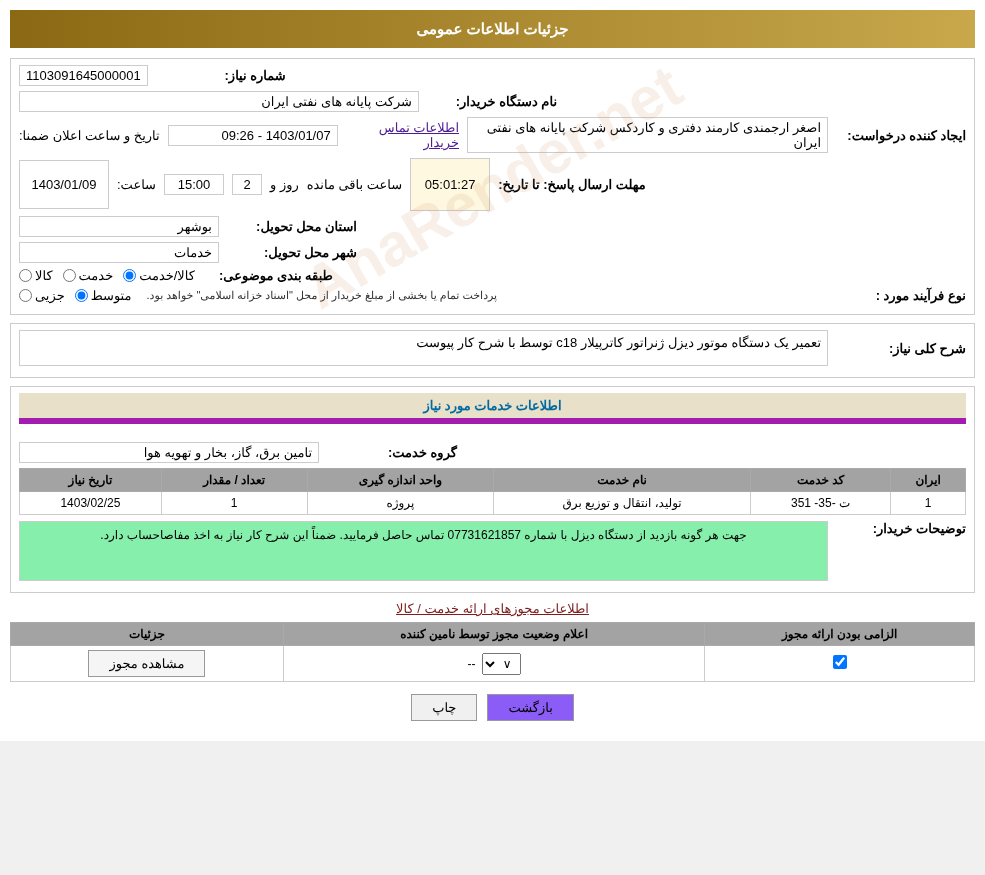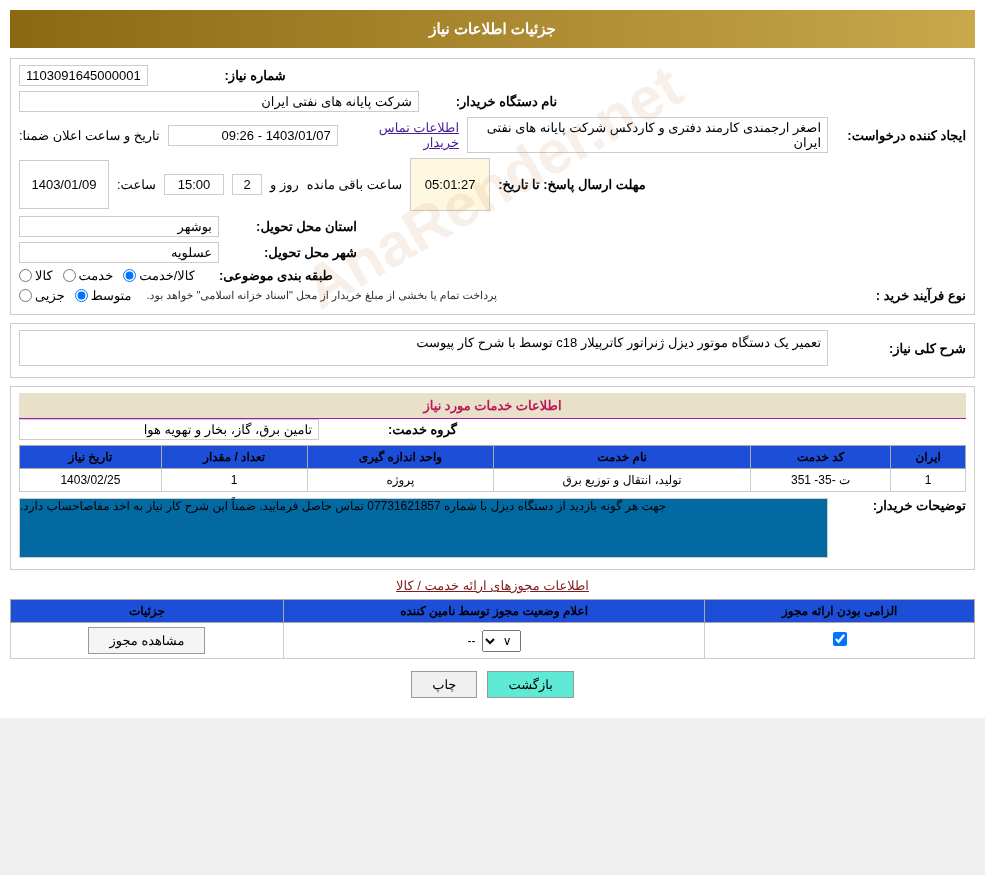--- a/index.html
+++ b/index.html
@@ -55,35 +55,35 @@
     .value-box-narrow {
       min-width: 100px;
     }
     .link-text {
       color: #4c1d95;
       cursor: pointer;
       text-decoration: underline;
     }
     .sub-section-title {
       background: #e8e0c8;
-      color: #be185d;
+      color: #0369a1;
       text-align: center;
       padding: 5px 0;
       font-size: 13px;
       font-weight: bold;
-      margin-bottom: 0;
-      border-bottom: 1px solid #a21caf;
+      margin-bottom: 18px;
+      border-bottom: 6px solid #a21caf;
     }
     .table-standard {
       width: 100%;
       border-collapse: collapse;
       margin-bottom: 6px;
     }
     .table-standard th {
-      background: #1d4ed8;
+      background: #a3a3a3;
       border: 1px solid #aaa;
       padding: 4px 6px;
       text-align: center;
       font-size: 12px;
     }
     .table-standard td {
       border: 1px solid #ccc;
       padding: 4px 6px;
       text-align: center;
       font-size: 12px;
@@ -94,23 +94,24 @@
       gap: 10px;
       justify-content: flex-end;
     }
     .radio-item {
       display: flex;
       align-items: center;
       gap: 3px;
     }
     .note-box {
       border: 1px solid #ccc;
+      padding: 6px;
       min-height: 60px;
-      text-align: left;
-      background: #0369a1;
+      text-align: center;
+      background: #86efac;
       font-size: 12px;
     }
     .buyer-notes-row {
       display: flex;
       align-items: flex-start;
       margin-bottom: 5px;
       justify-content: flex-end;
     }
     .bottom-buttons {
       display: flex;
@@ -124,21 +125,21 @@
       border: 1px solid #999;
       background: #f5f5f5;
       cursor: pointer;
       font-size: 13px;
       font-family: Tahoma, Arial, sans-serif;
     }
     .btn-print {
       background: #f0f0f0;
     }
     .btn-back {
-      background: #5eead4;
+      background: #8b5cf6;
     }
     .watermark-area {
       position: relative;
       overflow: hidden;
     }
     .watermark {
       position: absolute;
       top: 50%;
       left: 50%;
       transform: translate(-50%, -50%) rotate(-30deg);
@@ -176,21 +177,21 @@
     input[type="checkbox"] {
       width: 14px;
       height: 14px;
     }
   </style>
 </head>
 <body>
 
 <div class="page-wrapper">
 
-  <div class="header-bar">جزئیات اطلاعات نیاز</div>
+  <div class="header-bar">جزئیات اطلاعات عمومی</div>
 
   <div class="section watermark-area">
     <div class="watermark">AnaRender.net</div>
 
     <div class="info-row">
       <span class="label">شماره نیاز:</span>
       <div class="value-box value-box-narrow">1103091645000001</div>
     </div>
 
     <div class="info-row">
@@ -221,21 +222,21 @@
       </div>
     </div>
 
     <div class="info-row">
       <span class="label">استان محل تحویل:</span>
       <div class="value-box" style="min-width:200px;">بوشهر</div>
     </div>
 
     <div class="info-row">
       <span class="label">شهر محل تحویل:</span>
-      <div class="value-box" style="min-width:200px;">عسلویه</div>
+      <div class="value-box" style="min-width:200px;">خدمات</div>
     </div>
 
     <div class="info-row">
       <span class="label">طبقه بندی موضوعی:</span>
       <div class="radio-group">
         <div class="radio-item">
           <span>کالا/خدمت</span>
           <input type="radio" name="category" checked="" style="">
         </div>
         <div class="radio-item">
@@ -243,21 +244,21 @@
           <input type="radio" name="category" style="">
         </div>
         <div class="radio-item">
           <span>کالا</span>
           <input type="radio" name="category" style="">
         </div>
       </div>
     </div>
 
     <div class="type-row">
-      <span class="label">نوع فرآیند خرید :</span>
+      <span class="label">نوع فرآیند مورد :</span>
       <div style="display:flex; align-items:center; gap:15px; flex:1; justify-content:flex-end;">
         <span class="process-note">پرداخت تمام یا بخشی از مبلغ خریدار از محل "اسناد خزانه اسلامی" خواهد بود.</span>
         <div class="radio-group">
           <div class="radio-item">
             <span>متوسط</span>
             <input type="radio" name="process" checked="" style="">
           </div>
           <div class="radio-item">
             <span>جزیی</span>
             <input type="radio" name="process" style="">

